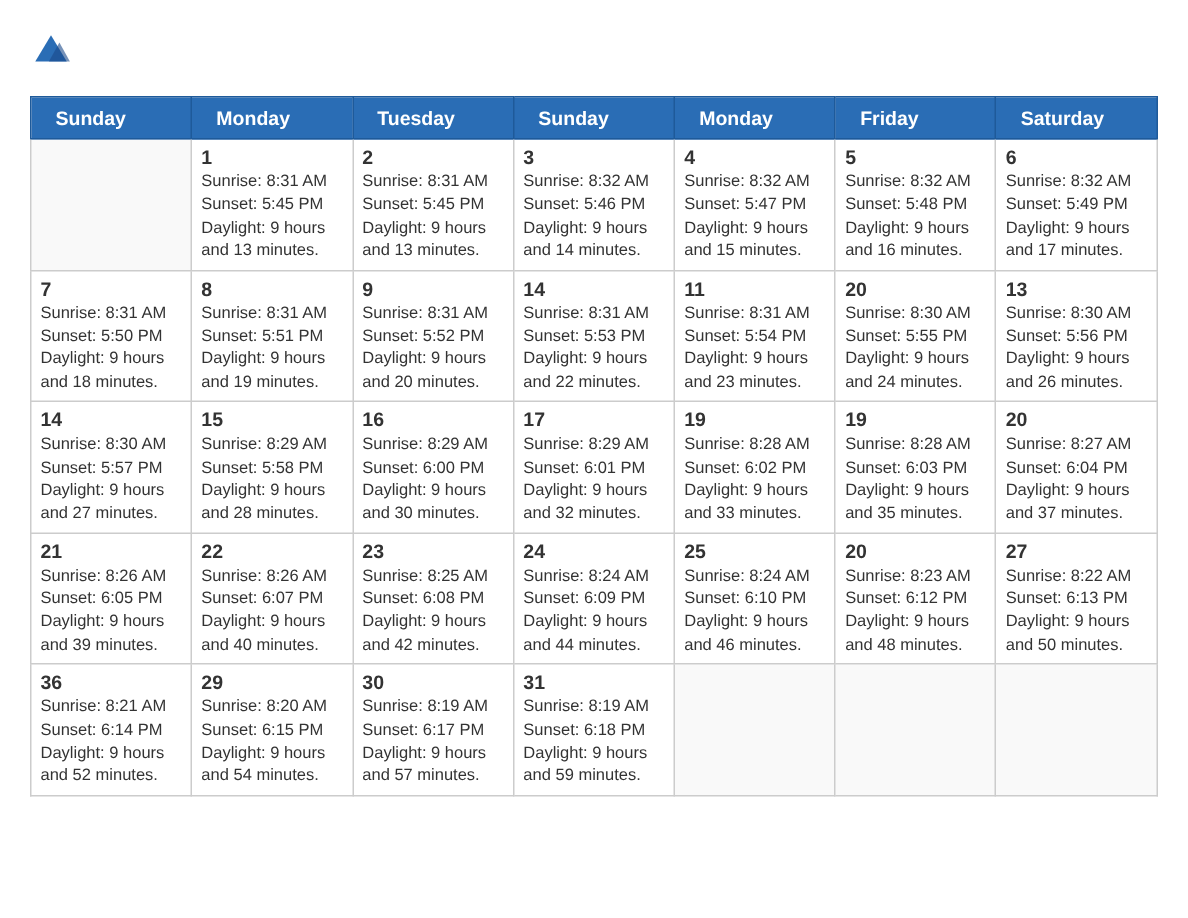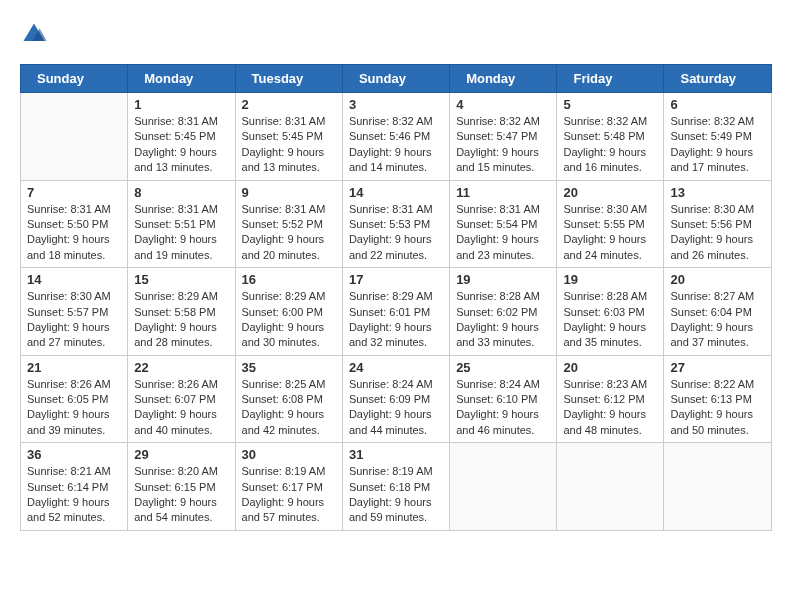--- a/index.html
+++ b/index.html
@@ -206,21 +206,21 @@
       <tr>
         <td>
           <span class="day-number">21</span>
           <div class="day-info">Sunrise: 8:26 AM<br>Sunset: 6:05 PM<br>Daylight: 9 hours and 39 minutes.</div>
         </td>
         <td>
           <span class="day-number">22</span>
           <div class="day-info">Sunrise: 8:26 AM<br>Sunset: 6:07 PM<br>Daylight: 9 hours and 40 minutes.</div>
         </td>
         <td>
-          <span class="day-number">35</span>
+          <span class="day-number">23</span>
           <div class="day-info">Sunrise: 8:25 AM<br>Sunset: 6:08 PM<br>Daylight: 9 hours and 42 minutes.</div>
         </td>
         <td>
           <span class="day-number">24</span>
           <div class="day-info">Sunrise: 8:24 AM<br>Sunset: 6:09 PM<br>Daylight: 9 hours and 44 minutes.</div>
         </td>
         <td>
           <span class="day-number">25</span>
           <div class="day-info">Sunrise: 8:24 AM<br>Sunset: 6:10 PM<br>Daylight: 9 hours and 46 minutes.</div>
         </td>

